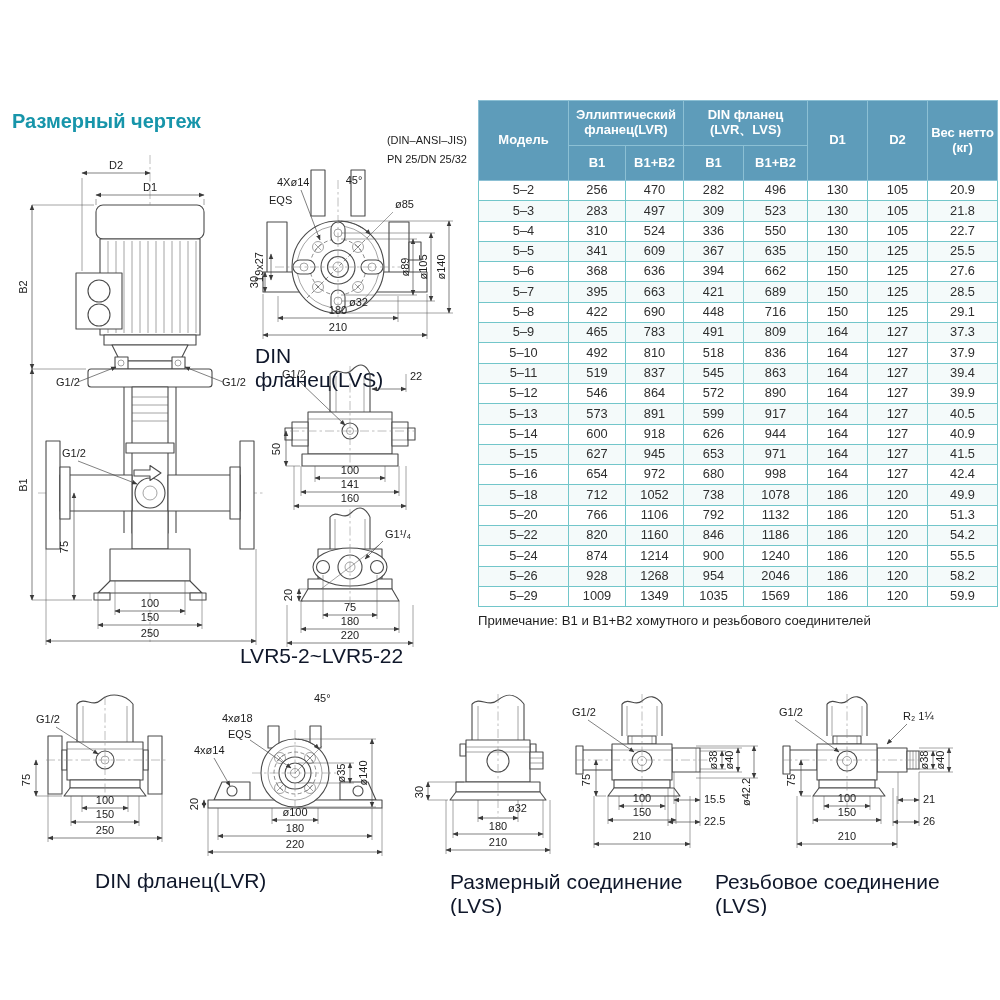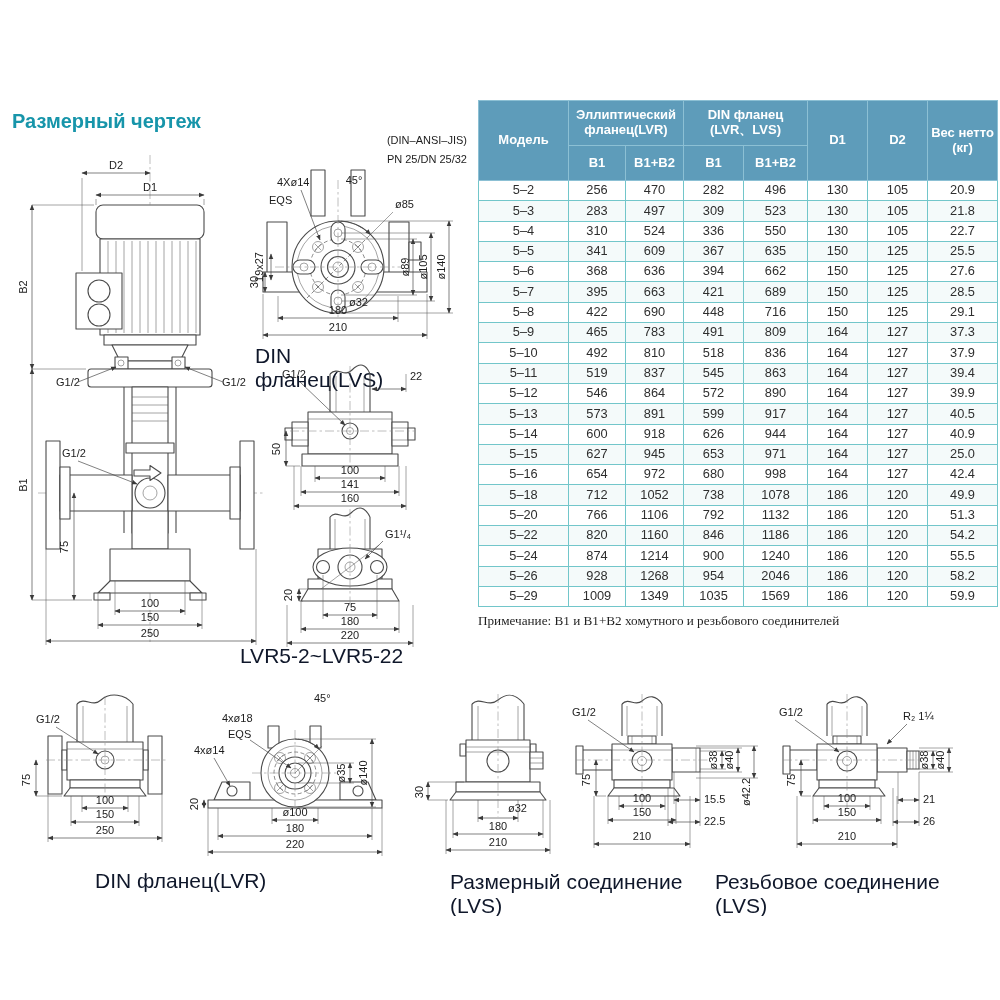--- a/index.html
+++ b/index.html
@@ -10,21 +10,21 @@
   
   table.dims{position:absolute;left:478px;top:100px;width:519px;border-collapse:collapse;
              table-layout:fixed;font-size:12.8px;color:#2e2e2e;}
   table.dims th{background:#5e9cba;color:#fff;border:1px solid #8cc0d4;font-weight:bold;
                 font-size:13px;line-height:1.15;padding:1px 2px;text-align:center;}
   table.dims thead tr:first-child th{height:42px;}
   table.dims thead tr:last-child th{height:32px;}
   table.dims td{border:1px solid #72c6ca;text-align:center;height:19.3px;padding:0 1px;
                 background:#fff;line-height:1;}
   table.dims tbody tr:nth-child(even) td{background:#f4fafa;}
-  .note{position:absolute;left:478px;top:612px;width:520px;font-size:13.2px;color:#1f1f1f;line-height:1.3;font-family:Liberation Serif, serif;}
+  .note{position:absolute;left:478px;top:612px;width:520px;font-size:13.2px;color:#1f1f1f;line-height:1.3;}
 
   
   .cap{position:absolute;font-size:21px;color:#0f172a;font-weight:500;text-align:left;}
 
   
   svg{position:absolute;overflow:visible;}
   .ln{fill:none;stroke:#4a4a4a;stroke-width:1.1;stroke-linejoin:round;}
   .lnf{fill:#fff;stroke:#4a4a4a;stroke-width:1.1;stroke-linejoin:round;}
   .tn{fill:none;stroke:#5a5a5a;stroke-width:.55;}
   .cl{fill:none;stroke:#8a8a8a;stroke-width:.55;stroke-dasharray:9 3 2.5 3;}
@@ -638,21 +638,21 @@
           <td>40.9</td>
         </tr>
         <tr>
           <td>5–15</td>
           <td>627</td>
           <td>945</td>
           <td>653</td>
           <td>971</td>
           <td>164</td>
           <td>127</td>
-          <td>25.0</td>
+          <td>41.5</td>
         </tr>
         <tr>
           <td>5–16</td>
           <td>654</td>
           <td>972</td>
           <td>680</td>
           <td>998</td>
           <td>164</td>
           <td>127</td>
           <td>42.4</td>

